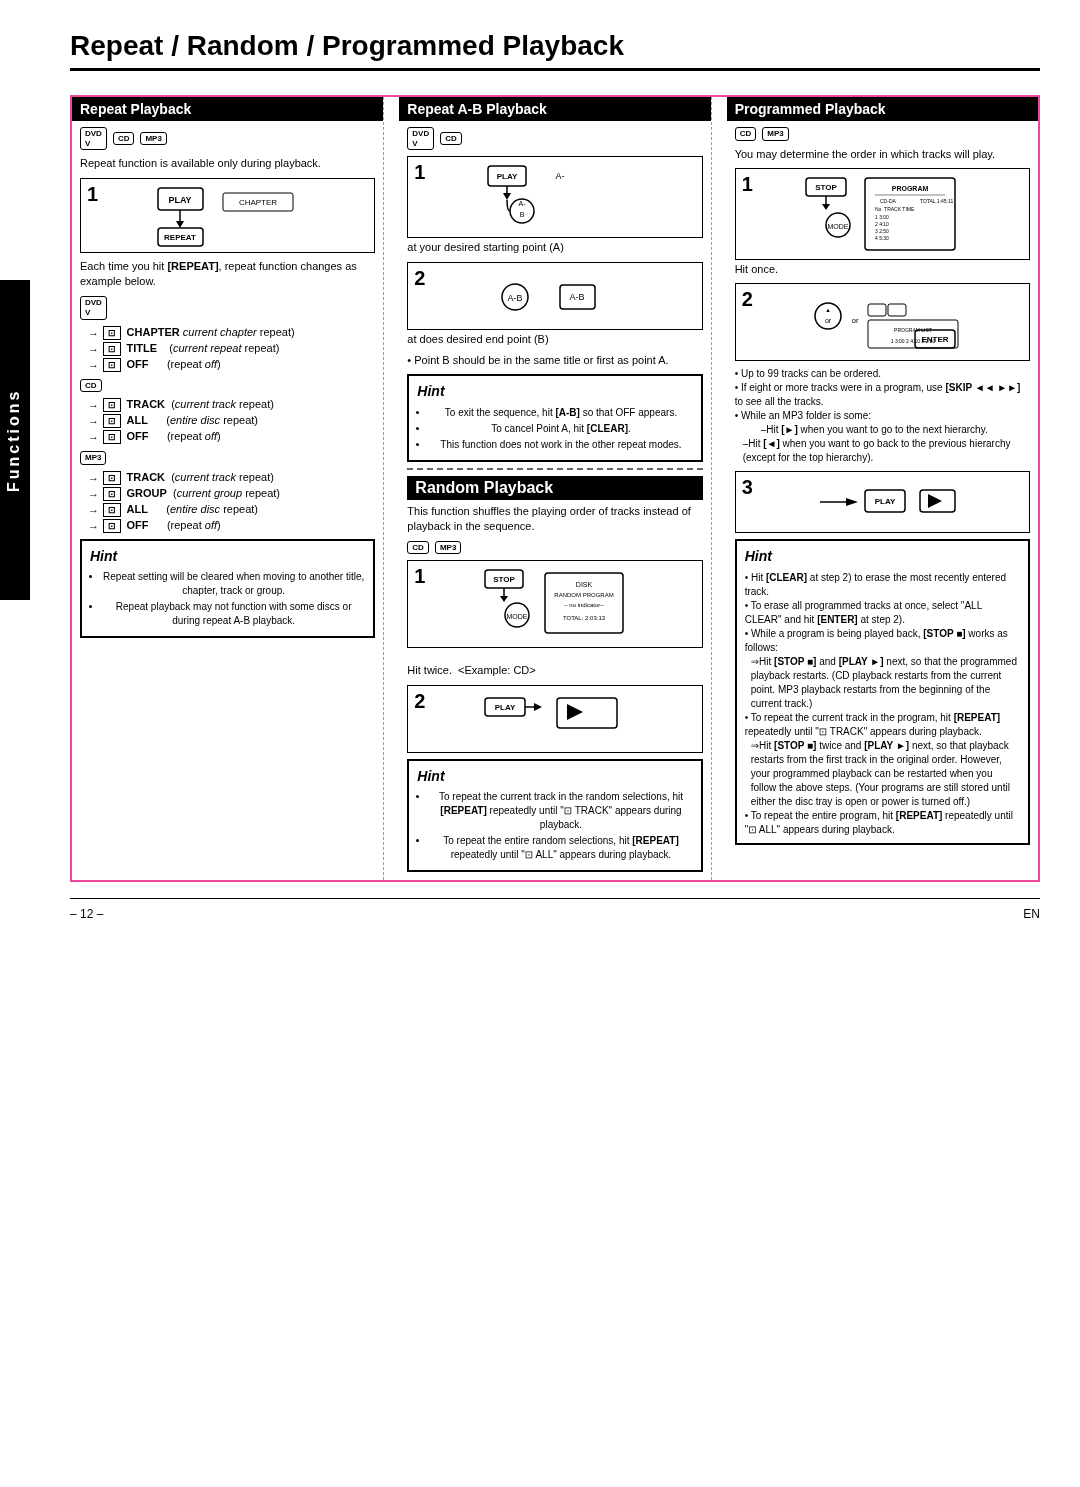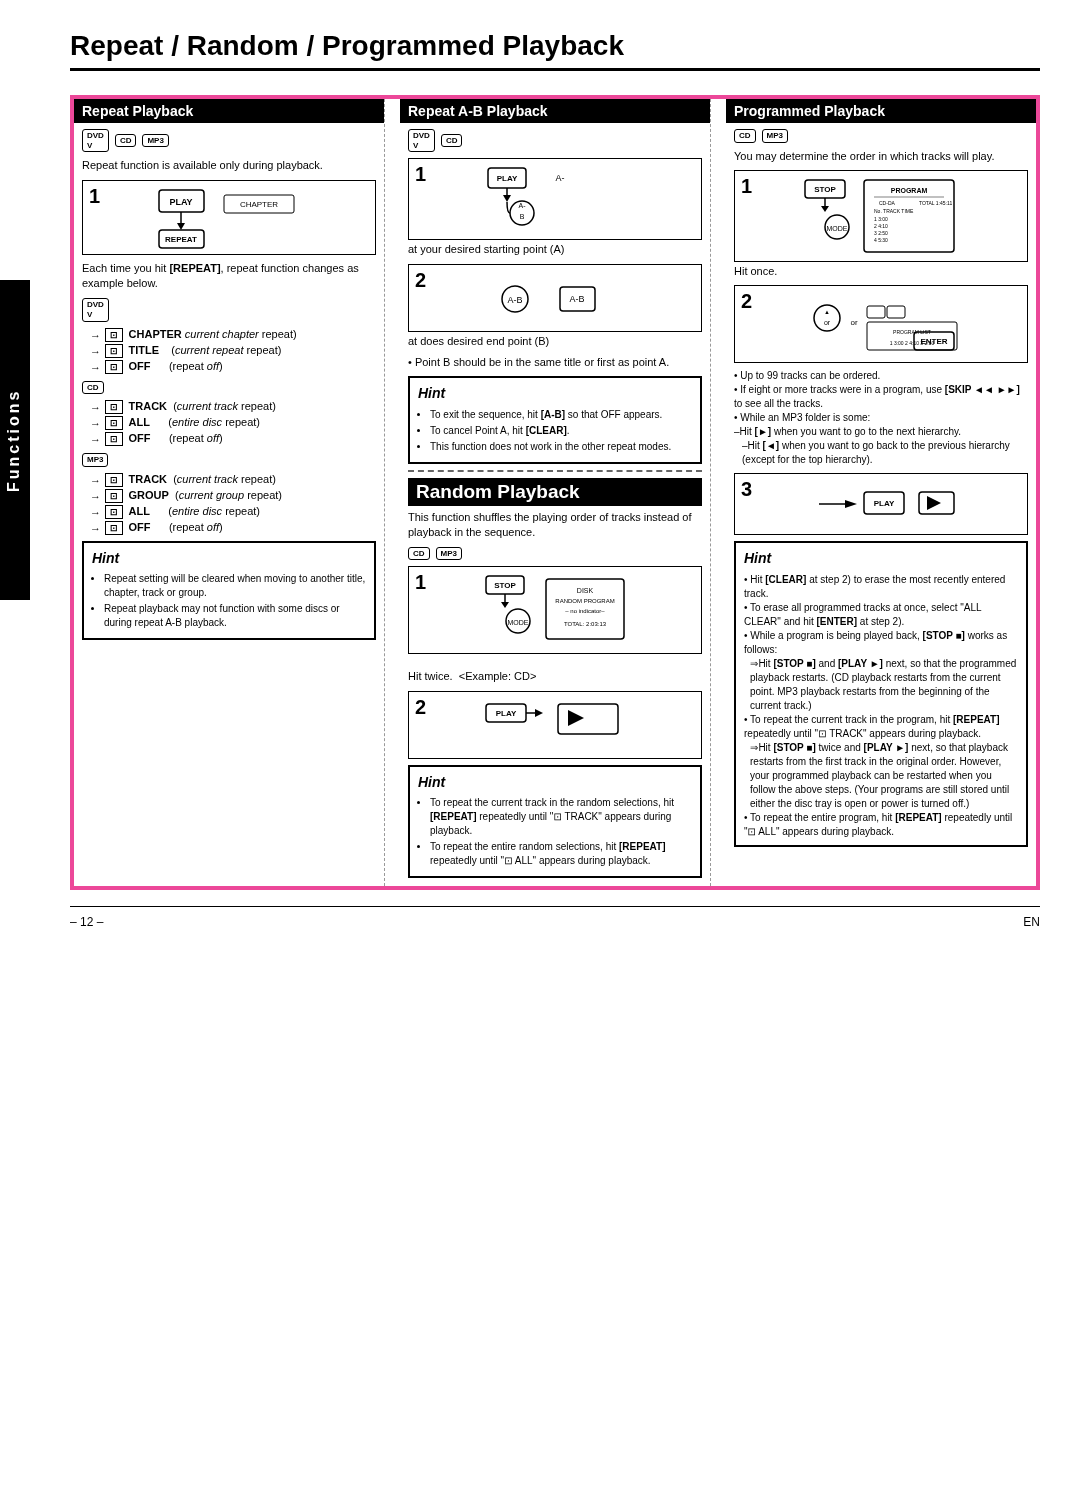--- a/index.html
+++ b/index.html
@@ -24,21 +24,21 @@
       font-size: 28px;
       font-weight: bold;
       margin-bottom: 24px;
       border-bottom: 3px solid #000;
       padding-bottom: 6px;
     }
 
     .three-col {
       display: flex;
       gap: 15px;
-      border: 4px solid #ec4899;
+      border: 2px solid #ec4899;
       margin-bottom: 10px;
     }
 
     .col {
       flex: 1;
       border-right: 1px dashed #999;
       padding: 8px;
       position: relative;
     }
     .col:last-child { border-right: none; }
@@ -118,20 +118,21 @@
 
     .hint-title {
       font-style: italic;
       font-weight: bold;
       font-size: 14px;
       margin-bottom: 4px;
     }
 
     .hint-box ul {
       padding-left: 12px;
+      text-align: center;
     }
 
     .hint-box li {
       margin-bottom: 2px;
     }
 
     .functions-sidebar {
       position: absolute;
       left: 0;
       top: 280px;
@@ -165,21 +166,21 @@
     }
 
     .random-section, .hint-section {
       margin-top: 6px;
     }
 
     .sub-header {
       background: #000;
       color: #fff;
       font-weight: bold;
-      font-size: 19px;
+      font-size: 16px;
       padding: 3px 8px;
       margin-bottom: 4px;
     }
 
     .step-container {
       position: relative;
       margin: 6px 0;
     }
   </style>
 </head>
@@ -482,21 +483,21 @@
             <text x="113" y="44" text-anchor="middle" font-size="5">PROGRAM LIST</text>
             <text x="113" y="55" text-anchor="middle" font-size="5">1 3:00  2 4:10  3 2:50</text>
           </svg>
         </div>
       </div>
 
       <div style="margin: 4px 0; font-size:10px; line-height:1.4;">
         <p>• Up to 99 tracks can be ordered.</p>
         <p>• If eight or more tracks were in a program, use <strong>[SKIP ◄◄ ►►]</strong> to see all the tracks.</p>
         <p>• While an MP3 folder is some:</p>
-        <p style="margin-left:0;">–Hit <strong>[►]</strong> when you want to go to the next hierarchy.</p>
+        <p style="margin-left:26px;">–Hit <strong>[►]</strong> when you want to go to the next hierarchy.</p>
         <p style="margin-left:8px;">–Hit <strong>[◄]</strong> when you want to go back to the previous hierarchy (except for the top hierarchy).</p>
       </div>
 
       <div class="step-container">
         <div style="border:1px solid #000; min-height:60px; display:flex; align-items:center; justify-content:center; padding:4px; position:relative;">
           <span class="step-num">3</span>
           <svg width="165" height="52">
 
             <line x1="20" y1="26" x2="50" y2="26" stroke="#000" stroke-width="1.5"></line>
             <polygon points="46,22 58,26 46,30" fill="#000"></polygon>

